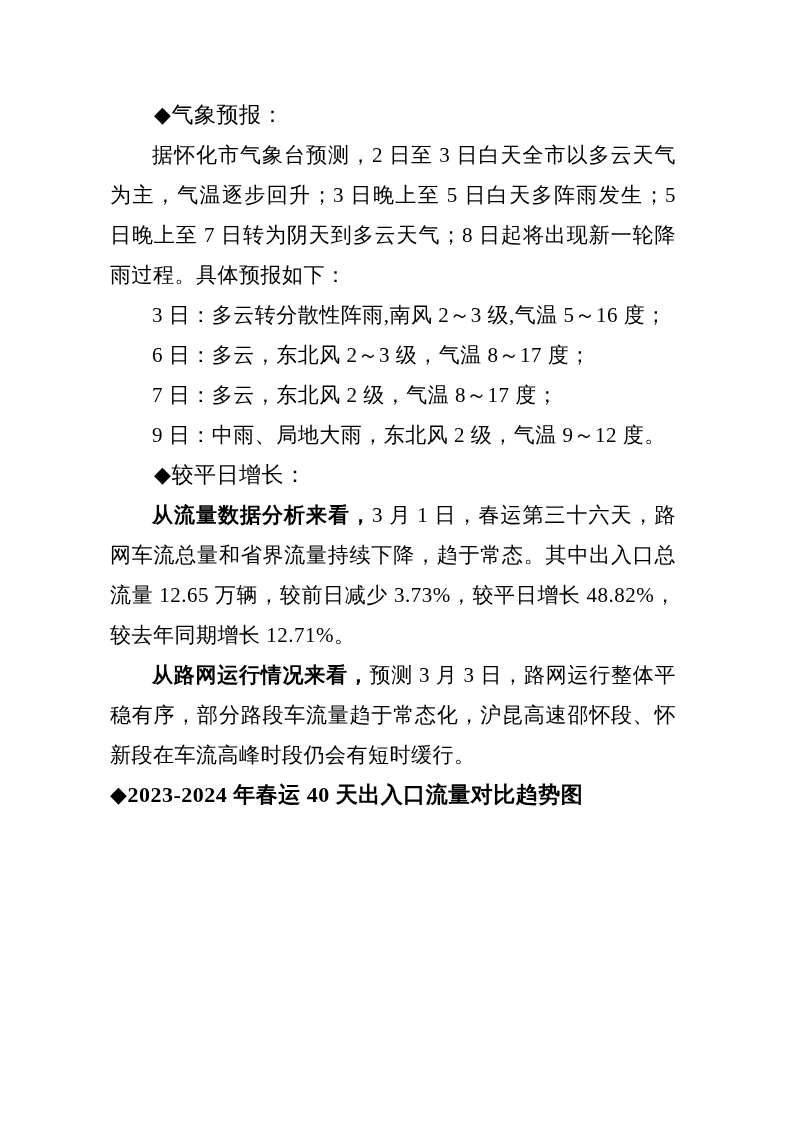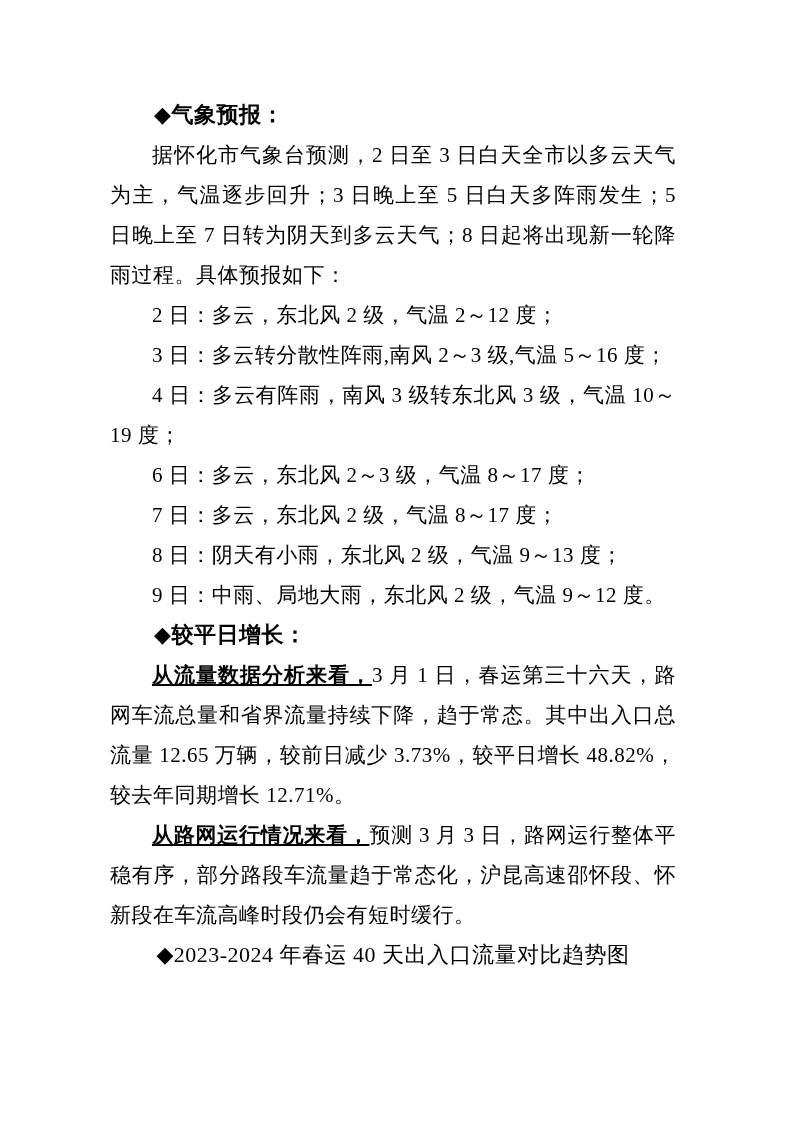--- a/index.html
+++ b/index.html
@@ -25,56 +25,52 @@
     line-height: 40px;
     letter-spacing: 0.5px;
     text-align: justify;
   }
   .content p {
     margin: 0;
     padding: 0;
     text-indent: 2em;
   }
   .heading {
-    font-weight: bold;
+    font-weight: normal;
     font-size: 22px;
   }
   .bold-lead {
     font-weight: bold;
-    text-decoration: underline;
   }
   .chart-title {
-    text-align: center;
+    text-align: left;
     text-indent: 0 !important;
-    font-weight: normal;
+    font-weight: bold;
     font-size: 22px;
   }
 </style>
 </head>
 <body>
 
 <div class="page">
   <div class="content">
 
     <p class="heading">◆气象预报：</p>
 
     <p>据怀化市气象台预测，2 日至 3 日白天全市以多云天气为主，气温逐步回升；3 日晚上至 5 日白天多阵雨发生；5 日晚上至 7 日转为阴天到多云天气；8 日起将出现新一轮降雨过程。具体预报如下：</p>
 
-    <p>2 日：多云，东北风 2 级，气温 2～12 度；</p>
 
     <p>3 日：多云转分散性阵雨,南风 2～3 级,气温 5～16 度；</p>
 
-    <p>4 日：多云有阵雨，南风 3 级转东北风 3 级，气温 10～19 度；</p>
 
 
     <p>6 日：多云，东北风 2～3 级，气温 8～17 度；</p>
 
     <p>7 日：多云，东北风 2 级，气温 8～17 度；</p>
 
-    <p>8 日：阴天有小雨，东北风 2 级，气温 9～13 度；</p>
 
     <p>9 日：中雨、局地大雨，东北风 2 级，气温 9～12 度。</p>
 
     <p class="heading">◆较平日增长：</p>
 
     <p><span class="bold-lead">从流量数据分析来看，</span><span>3 月 1 日，春运第三十六天，路网车流总量和省界流量持续下降，趋于常态。其中出入口总流量 12.65 万辆，较前日减少 3.73%，较平日增长 48.82%，较去年同期增长 12.71%。</span></p>
 
     <p><span class="bold-lead">从路网运行情况来看，</span><span>预测 3 月 3 日，路网运行整体平稳有序，部分路段车流量趋于常态化，沪昆高速邵怀段、怀新段在车流高峰时段仍会有短时缓行。</span></p>
 
     <p class="chart-title">◆2023-2024 年春运 40 天出入口流量对比趋势图</p>

